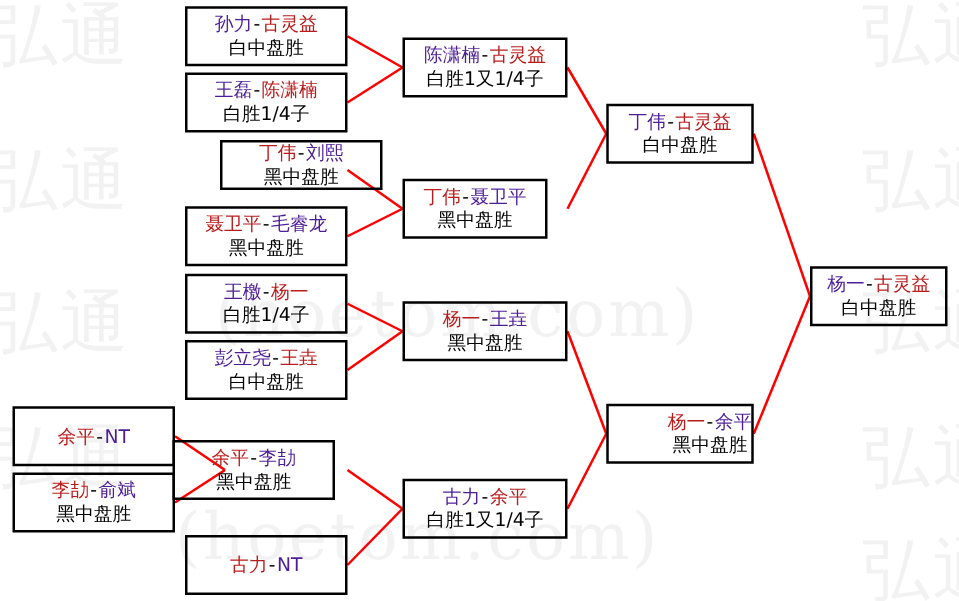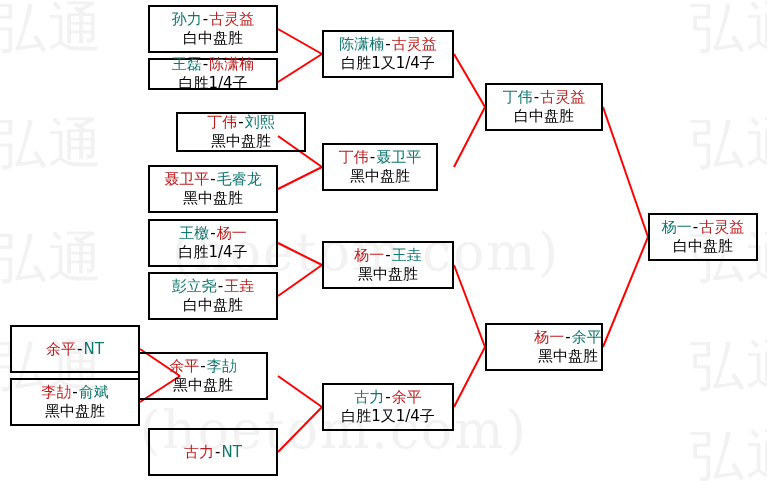--- a/index.html
+++ b/index.html
@@ -61,21 +61,21 @@
     align-items: center;
     justify-content: center;
     line-height: 1.25;
   }
   .players {
     font-size: 15px;
     white-space: nowrap;
     color: #000000;
     font-family: "DejaVu Sans", "Liberation Sans", sans-serif;
   }
-  .players .p-normal { color: #0f766e; }
+  .players .p-normal { color: #4c1d95; }
   .players .p-winner { color: #b91c1c; }
   .players .p-dash { color: #000000; padding: 0 1px; }
   .result {
     font-size: 15px;
     white-space: nowrap;
     color: #000000;
     font-family: "DejaVu Sans", "Liberation Sans", sans-serif;
   }
   .result:empty { display: none; }
 </style>
@@ -115,21 +115,21 @@
       <line x1="278" y1="452" x2="322" y2="407" stroke="#ff0000" stroke-width="2"></line>
       <line x1="603" y1="107" x2="648" y2="237" stroke="#ff0000" stroke-width="2"></line>
       <line x1="603" y1="347" x2="648" y2="237" stroke="#ff0000" stroke-width="2"></line>
     </svg>
 
   <div id="boxes-host">
       <div class="match-box" style="left: 148px; top: 5px; width: 130px; height: 48px;">
         <div class="players"><span class="p-normal">孙力</span><span class="p-dash">-</span><span class="p-winner">古灵益</span></div>
         <div class="result">白中盘胜</div>
       </div>
-      <div class="match-box" style="left: 148px; top: 58px; width: 130px; height: 32px;">
+      <div class="match-box" style="left: 148px; top: 58px; width: 130px; height: 48px;">
         <div class="players"><span class="p-normal">王磊</span><span class="p-dash">-</span><span class="p-winner">陈潇楠</span></div>
         <div class="result">白胜1/4子</div>
       </div>
       <div class="match-box" style="left: 156px; top: 112px; width: 130px; height: 40px; margin-left: 20px;">
         <div class="players"><span class="p-winner">丁伟</span><span class="p-dash">-</span><span class="p-normal">刘熙</span></div>
         <div class="result">黑中盘胜</div>
       </div>
       <div class="match-box" style="left: 148px; top: 165px; width: 130px; height: 48px;">
         <div class="players"><span class="p-winner">聂卫平</span><span class="p-dash">-</span><span class="p-normal">毛睿龙</span></div>
         <div class="result">黑中盘胜</div>

